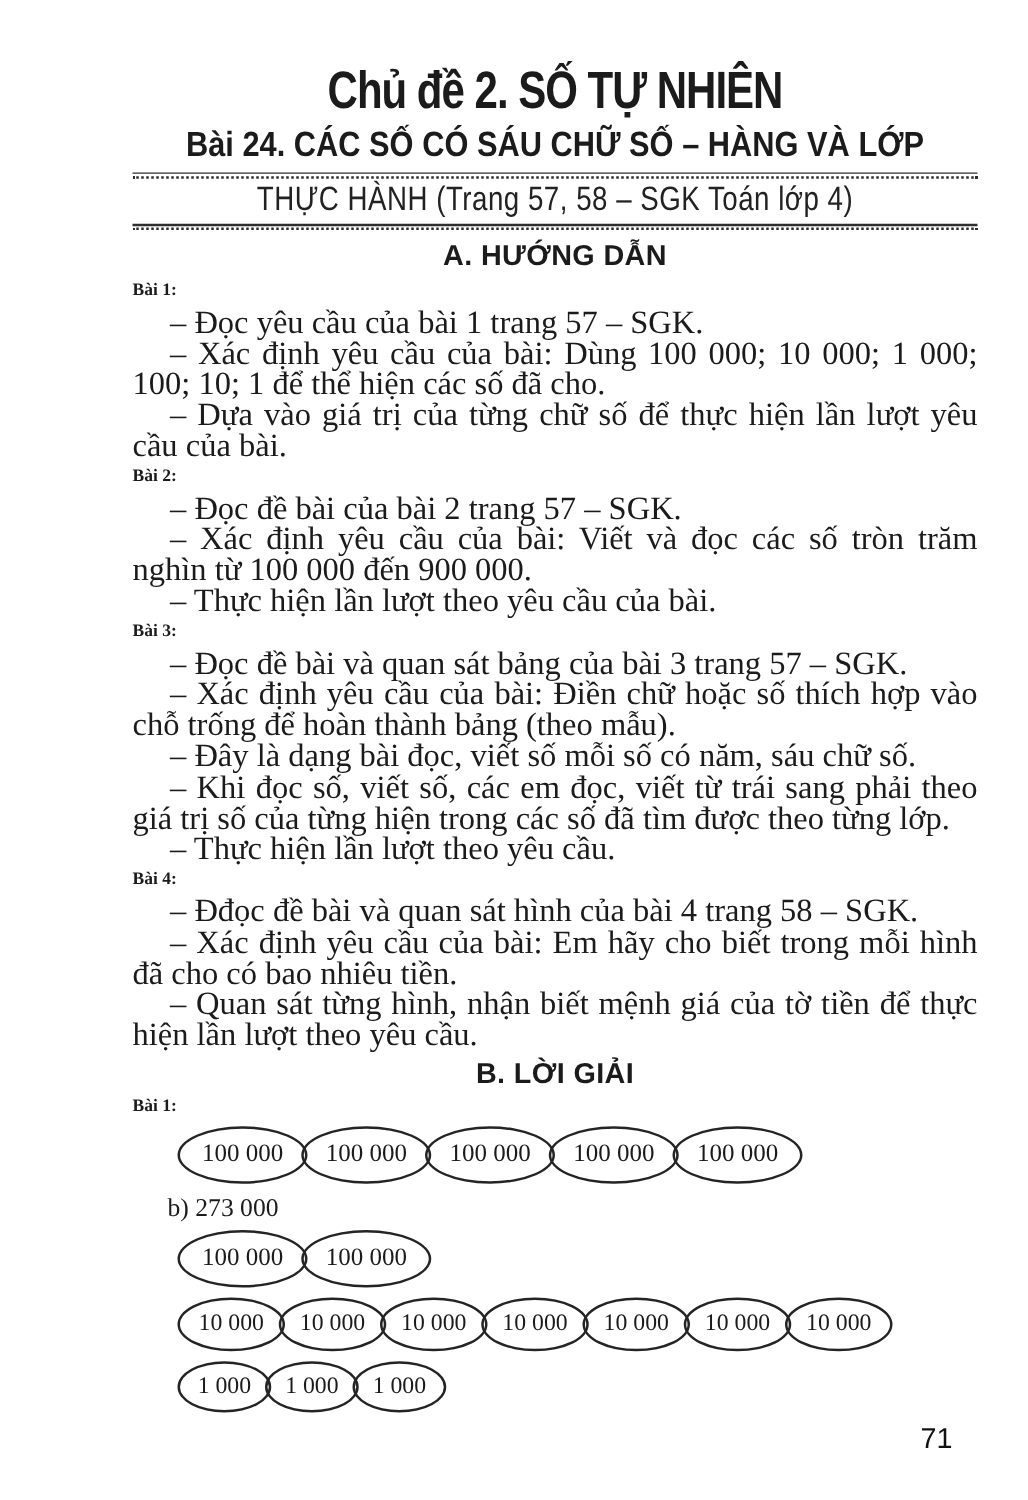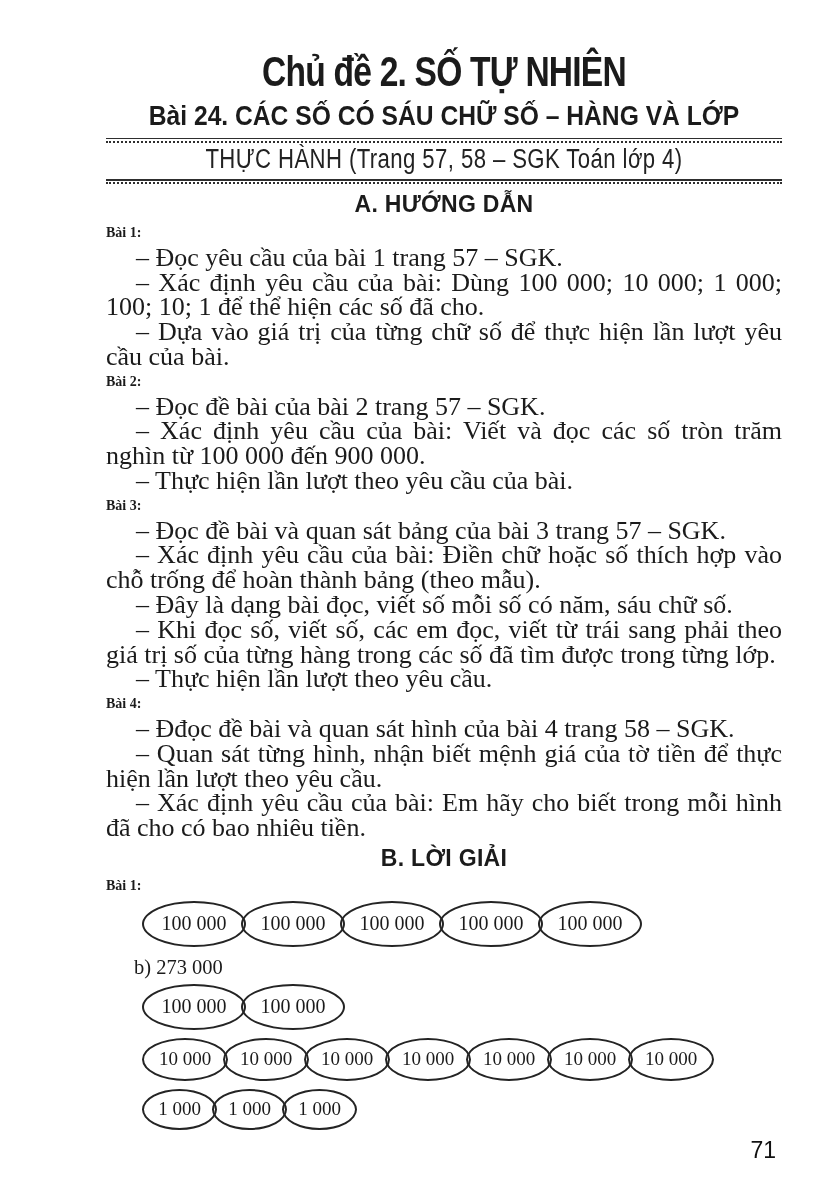--- a/index.html
+++ b/index.html
@@ -102,21 +102,21 @@
     white-space: nowrap;
     background: transparent;
   }
   .oval + .oval { margin-left: -5px; }
   .oval.lg { width: 104px; height: 46px; }
   .oval.md { width: 86px;  height: 43px; font-size: 19px; }
   .oval.sm { width: 75px;  height: 41px; font-size: 19px; }
 
   .page-number {
     position: absolute;
-    right: 46px;
+    right: 60px;
     bottom: 36px;
     font-family: "Liberation Sans", sans-serif;
     font-size: 23px;
     color: #111;
   }
 </style>
 </head>
 <body>
 
 <div class="page">
@@ -145,28 +145,28 @@
           <div class="exercise-label">Bài 2:</div>
           <p class="guide-item">– Đọc đề bài của bài 2 trang 57 – SGK.</p>
           <p class="guide-item">– Xác định yêu cầu của bài: Viết và đọc các số tròn trăm nghìn từ 100 000 đến 900 000.</p>
           <p class="guide-item">– Thực hiện lần lượt theo yêu cầu của bài.</p>
         </div>
         <div>
           <div class="exercise-label">Bài 3:</div>
           <p class="guide-item">– Đọc đề bài và quan sát bảng của bài 3 trang 57 – SGK.</p>
           <p class="guide-item">– Xác định yêu cầu của bài: Điền chữ hoặc số thích hợp vào chỗ trống để hoàn thành bảng (theo mẫu).</p>
           <p class="guide-item">– Đây là dạng bài đọc, viết số mỗi số có năm, sáu chữ số.</p>
-          <p class="guide-item">– Khi đọc số, viết số, các em đọc, viết từ trái sang phải theo giá trị số của từng hàng trong các số đã tìm được trong từng lớp.</p>
+          <p class="guide-item">– Khi đọc số, viết số, các em đọc, viết từ trái sang phải theo giá trị số của từng hiện trong các số đã tìm được theo từng lớp.</p>
           <p class="guide-item">– Thực hiện lần lượt theo yêu cầu.</p>
         </div>
         <div>
           <div class="exercise-label">Bài 4:</div>
           <p class="guide-item">– Đđọc đề bài và quan sát hình của bài 4 trang 58 – SGK.</p>
+          <p class="guide-item">– Xác định yêu cầu của bài: Em hãy cho biết trong mỗi hình đã cho có bao nhiêu tiền.</p>
           <p class="guide-item">– Quan sát từng hình, nhận biết mệnh giá của tờ tiền để thực hiện lần lượt theo yêu cầu.</p>
-          <p class="guide-item">– Xác định yêu cầu của bài: Em hãy cho biết trong mỗi hình đã cho có bao nhiêu tiền.</p>
         </div>
       </section>
 
     <h3 class="section-heading solution-heading">B. LỜI GIẢI</h3>
 
     <div class="exercise-label">Bài 1:</div>
 
     <section id="solution">
         <div class="oval-row">
           <span class="oval lg">100 000</span>

